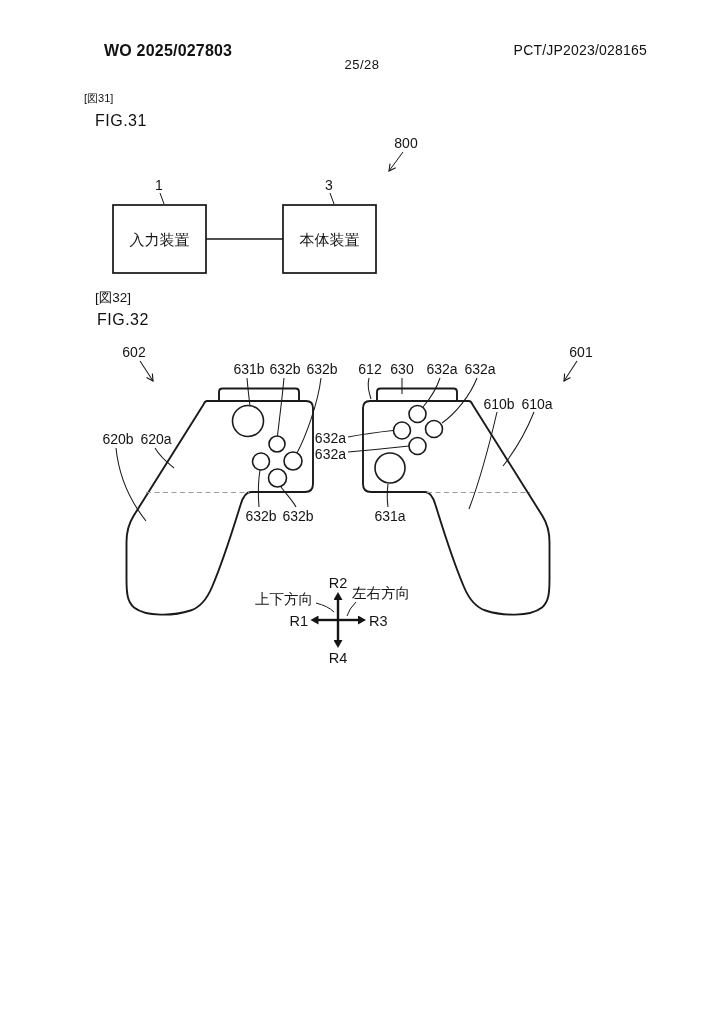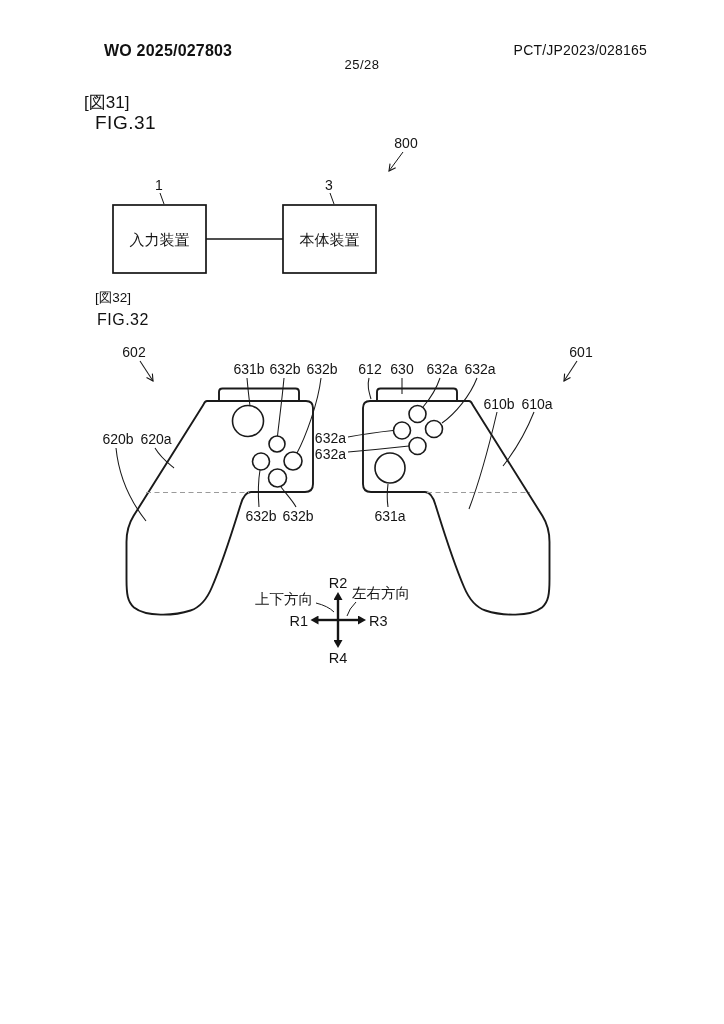--- a/index.html
+++ b/index.html
@@ -9,22 +9,22 @@
     background:#ffffff;
     font-family:"Liberation Sans","DejaVu Sans",sans-serif;
     color:#111;
     overflow:hidden;
     margin:0 auto;
   }
   .abs{position:absolute;white-space:nowrap;}
   .pageno{left:0;top:13px;width:724px;text-align:center;font-size:13px;letter-spacing:.5px;margin-top:44px;}
   .pubno{left:104px;top:42px;font-size:16px;font-weight:bold;letter-spacing:.2px;}
   .appno{right:77px;top:42px;font-size:14px;font-weight:normal;letter-spacing:.2px;}
-  .figtag31{left:84px;top:91px;font-size:17px;}
-  .figtitle31{left:95px;top:112px;font-size:19px;letter-spacing:.5px;}
+  .figtag31{left:84px;top:91px;font-size:11px;}
+  .figtitle31{left:95px;top:112px;font-size:16px;letter-spacing:.5px;}
   .figtag32{left:95px;top:289px;font-size:13.5px;}
   .figtitle32{left:97px;top:311px;font-size:16px;letter-spacing:.5px;}
   svg{position:absolute;left:0;top:0;}
   svg text{font-family:"Liberation Sans","DejaVu Sans",sans-serif;fill:#141414;}
   .ref{font-size:14px;}
   .jp{font-size:15px;}
   .axis{font-size:14.5px;}
 </style>
 </head>
 <body>

